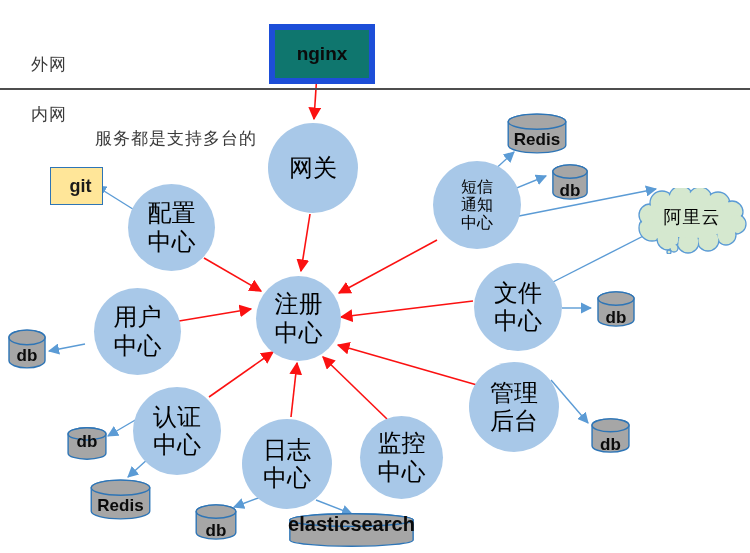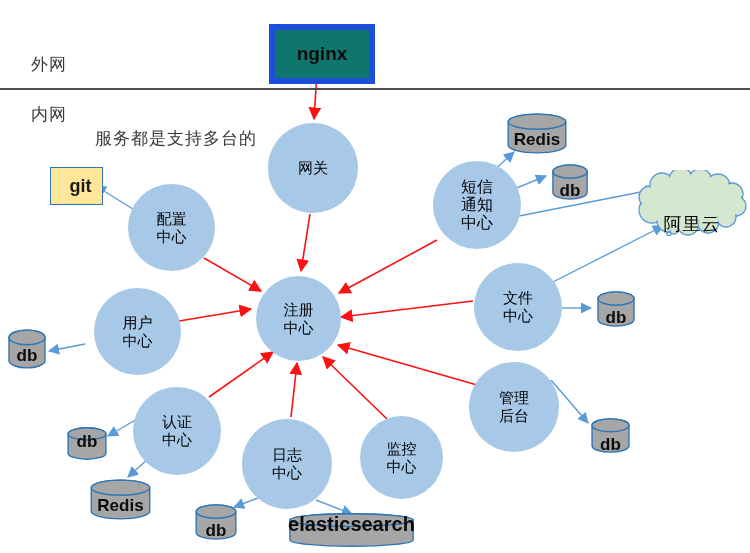--- a/index.html
+++ b/index.html
@@ -12,21 +12,21 @@
   .divider{position:absolute;left:0;top:88px;width:750px;height:2px;background:#4d4d4d;}
   .box{
     position:absolute;display:flex;align-items:center;justify-content:center;
     font-weight:700;
   }
   .box.nginx{left:269px;top:24px;width:94px;height:48px;background:#0f766e;border:6px solid #1d4ed8;font-size:19px;color:#0b0b0b;}
   .box.git{left:50px;top:167px;width:43px;height:36px;background:#ffe699;border:1.5px solid #2e75b6;font-size:18px;padding-left:8px;}
   .svc{
     position:absolute;border-radius:50%;background:#a8c8e8;
     display:flex;align-items:center;justify-content:center;text-align:center;
-    font-size:15px;line-height:1.18;font-weight:500;color:#000;
+    font-size:24px;line-height:1.18;font-weight:500;color:#000;
     white-space:pre-line;
   }
   .svc.gateway{left:268px;top:123px;width:90px;height:90px;}
   .svc.config{left:128px;top:184px;width:87px;height:87px;}
   .svc.user{left:94px;top:288px;width:87px;height:87px;}
   .svc.auth{left:133px;top:387px;width:88px;height:88px;}
   .svc.log{left:242px;top:419px;width:90px;height:90px;}
   .svc.monitor{left:360px;top:416px;width:83px;height:83px;}
   .svc.registry{left:256px;top:276px;width:85px;height:85px;}
   .svc.sms{left:433px;top:161px;width:88px;height:88px;font-size:16px;line-height:1.12;}
@@ -40,21 +40,21 @@
   .cyl.db-sms{left:551px;top:163px;width:38px;height:38px;}
   .cyl.db-file{left:596px;top:290px;width:40px;height:38px;}
   .cyl.db-admin{left:590px;top:417px;width:41px;height:37px;}
   .cyl.db-user{left:7px;top:328px;width:40px;height:42px;}
   .cyl.db-auth{left:66px;top:426px;width:42px;height:35px;}
   .cyl.db-auth span{margin-top:6px;}
   .cyl.redis-auth{left:88px;top:478px;width:65px;height:43px;}
   .cyl.db-log{left:194px;top:503px;width:44px;height:38px;}
   .cyl.es{left:283px;top:512px;width:137px;height:36px;}
   .cyl.es span{margin-top:1px;font-size:20px;}
-  .cloud{position:absolute;left:636px;top:170px;width:112px;height:66px;display:flex;align-items:flex-end;justify-content:center;}
+  .cloud{position:absolute;left:636px;top:188px;width:112px;height:66px;display:flex;align-items:center;justify-content:center;}
   .cloud svg{position:absolute;left:0;top:0;width:100%;height:100%;}
   .cloud .puff{fill:#d5e8cf;stroke:#5b9bd5;stroke-width:1.3;}
   .cloud .fill{fill:#d5e8cf;stroke:none;}
   .cloud span{position:relative;font-size:18px;color:#000;margin-top:-8px;letter-spacing:1px;}
 </style>
 </head>
 <body>
 
 <div class="canvas">
 

